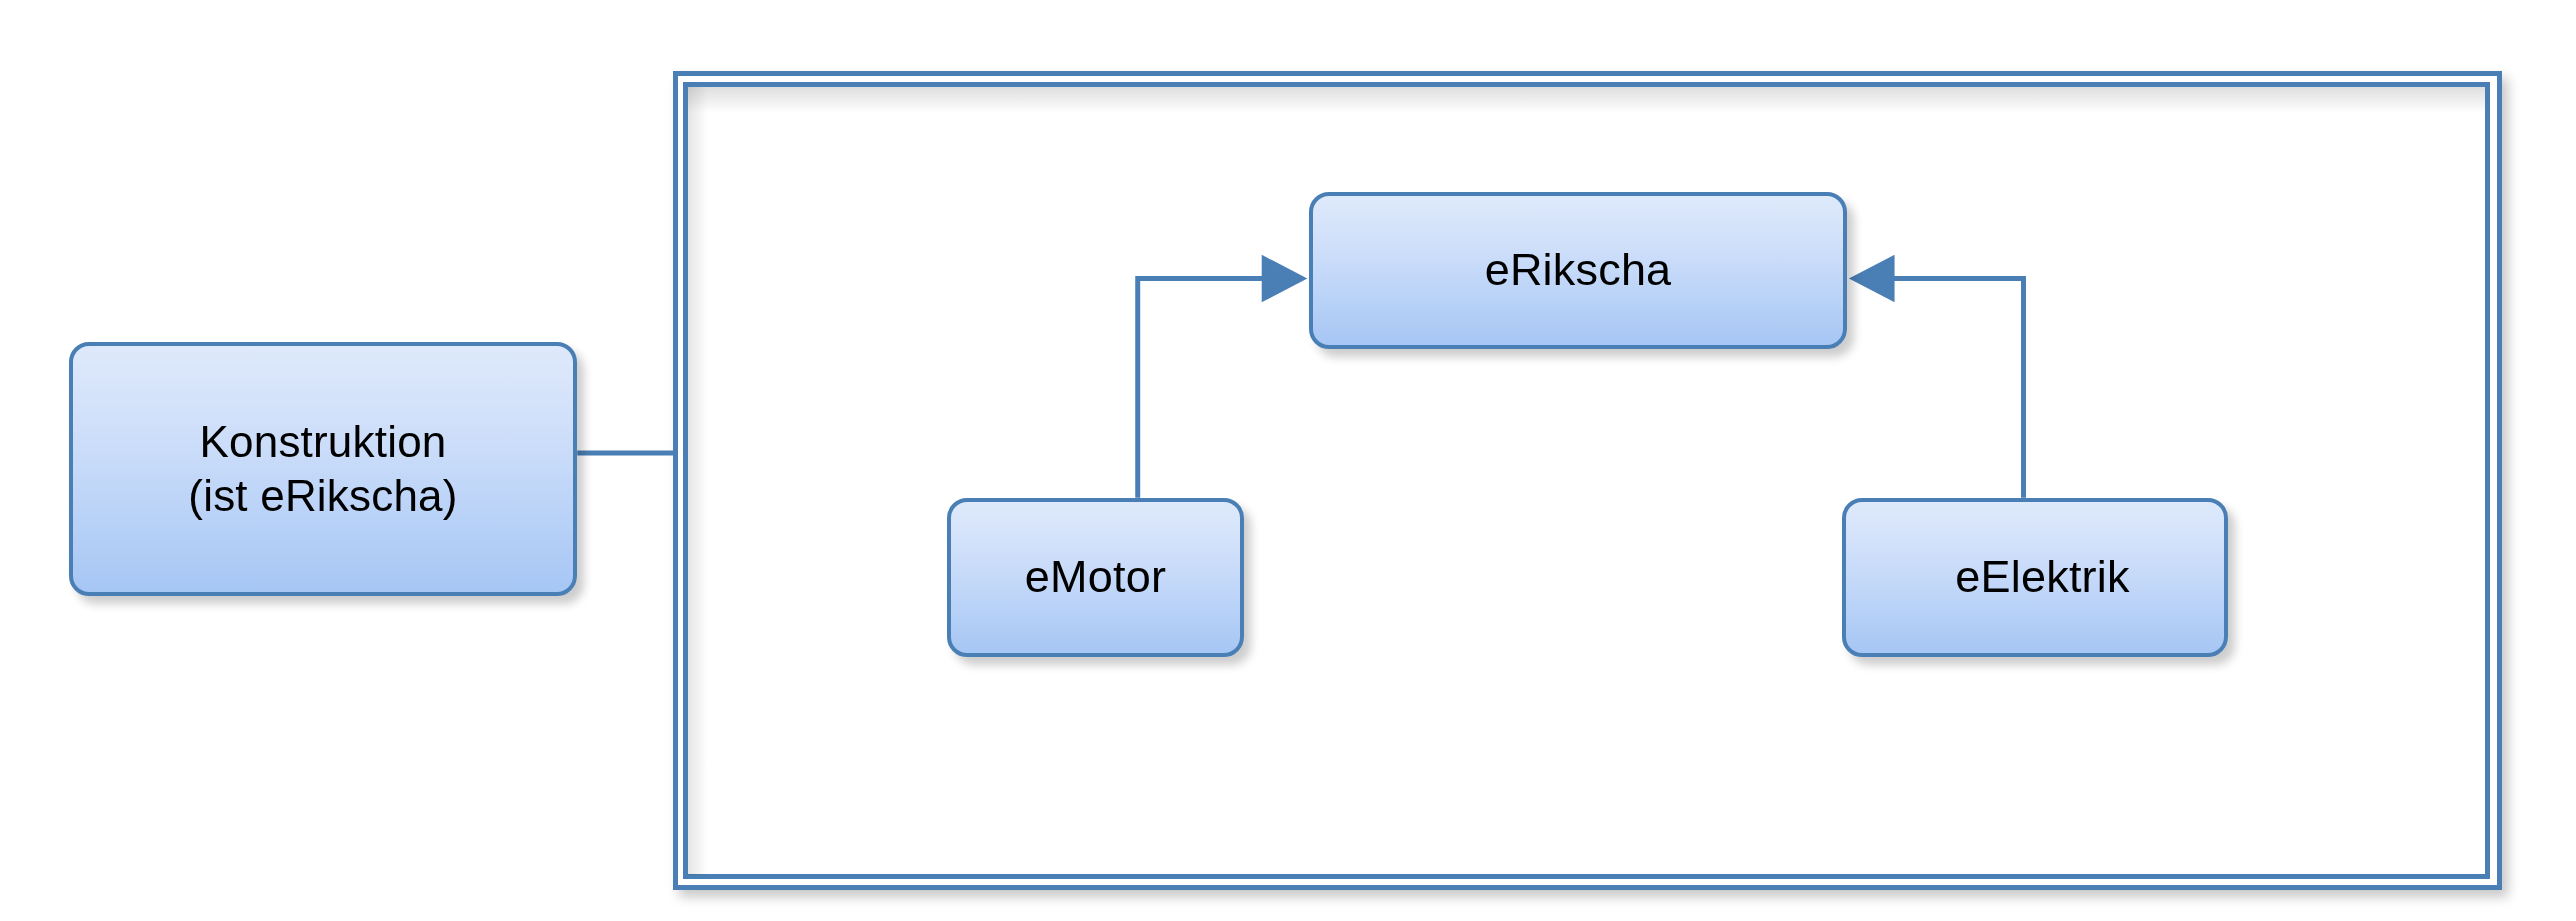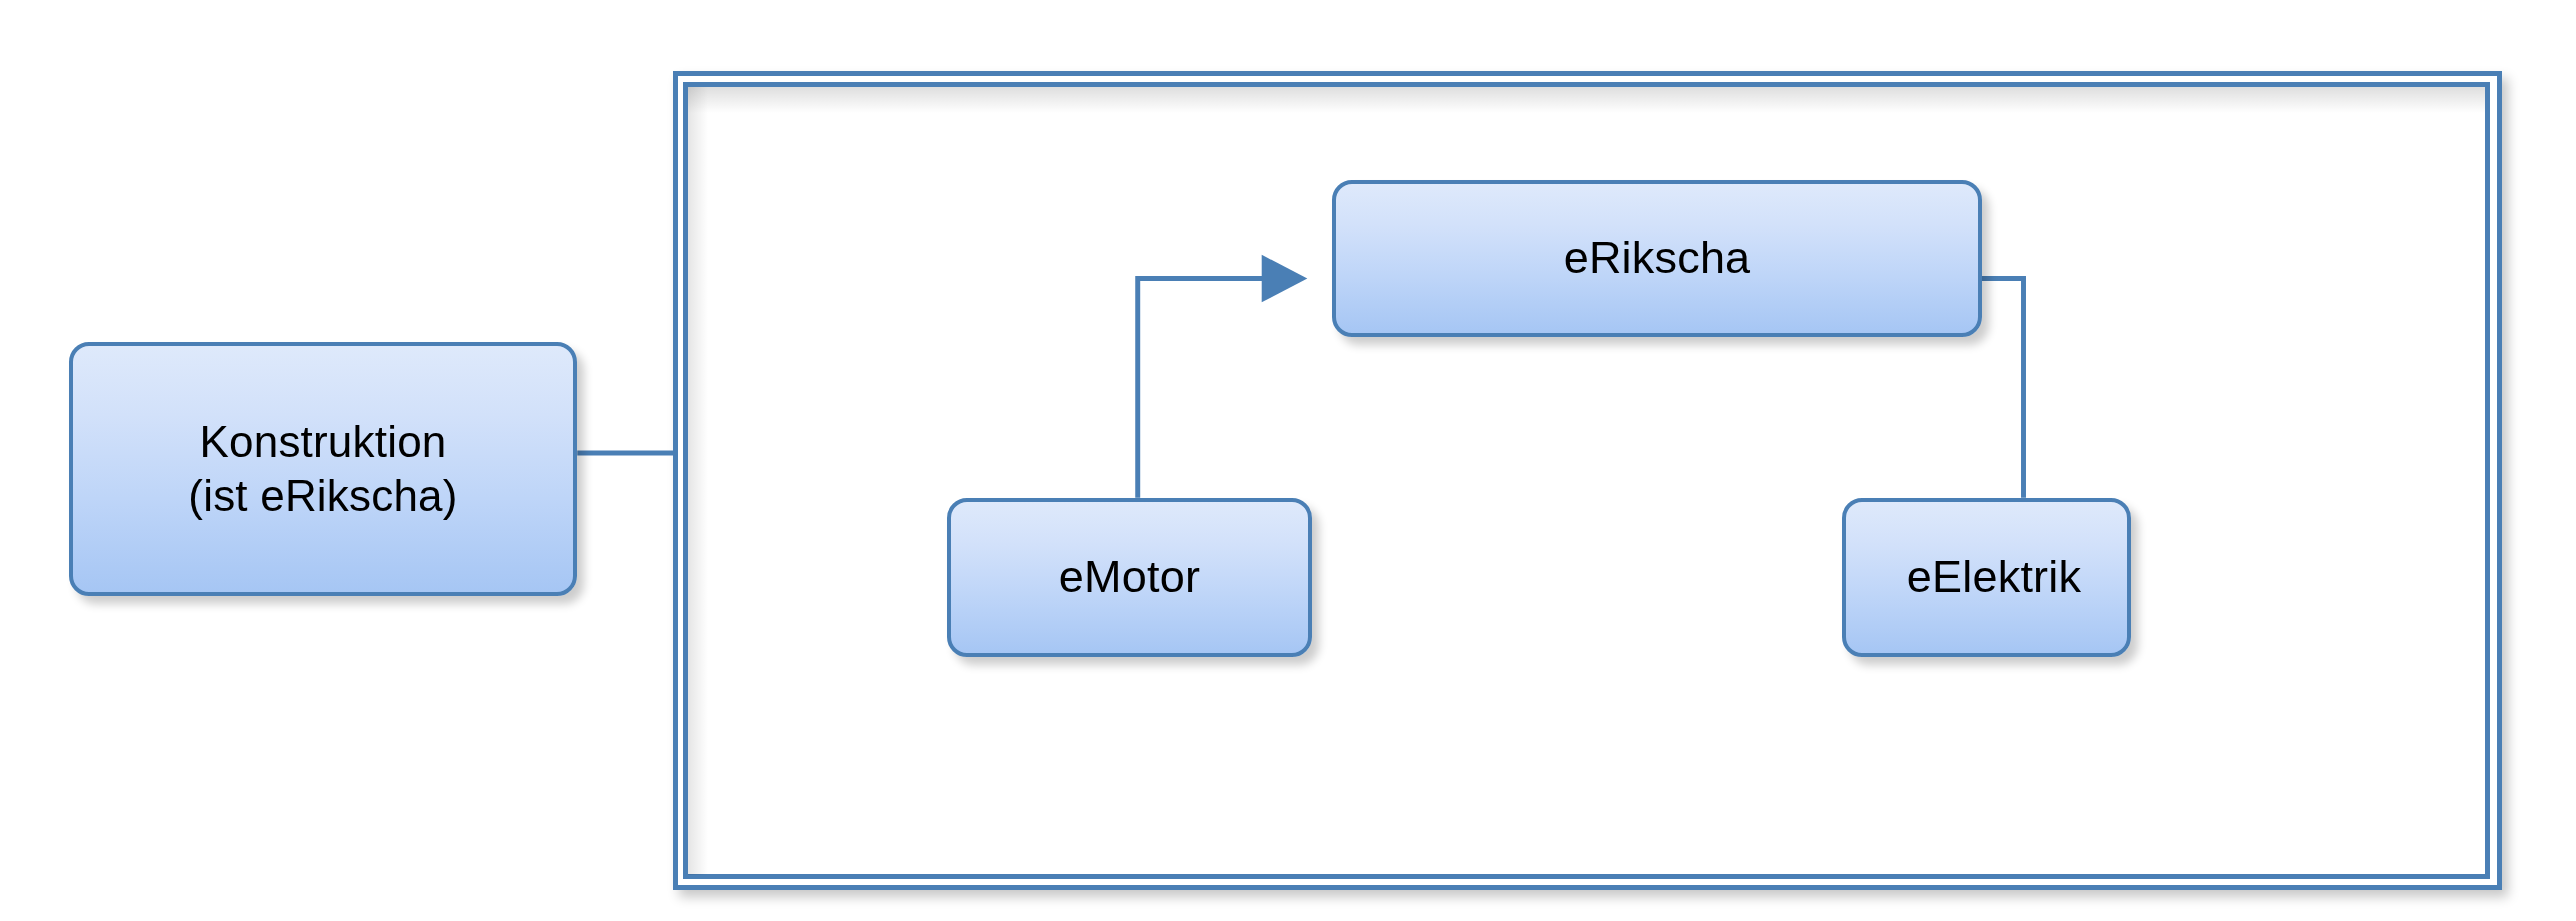--- a/index.html
+++ b/index.html
@@ -70,27 +70,27 @@
     text-align: center;
     white-space: pre-line;
     letter-spacing: 0.2px;
   }
 
   #node-konstruktion {
     left: 69px;  top: 342px;  width: 508px;  height: 254px;
     font-size: 44px;
   }
   #node-erikscha {
-    left: 1309px; top: 180px; width: 650px; height: 157px; margin-left: 23px;
+    left: 1309px; top: 192px; width: 538px; height: 157px;
   }
   #node-emotor {
-    left: 947px;  top: 498px; width: 365px; height: 159px;
+    left: 947px;  top: 498px; width: 297px; height: 159px;
   }
   #node-eelektrik {
-    left: 1842px; top: 498px; width: 289px; height: 159px; padding-left: 15px;
+    left: 1842px; top: 498px; width: 386px; height: 159px; padding-left: 15px;
   }
 
   
   .conn-svg {
     position: absolute;
     left: 0; top: 0;
     width: 2576px;
     height: 921px;
     overflow: visible;
     pointer-events: none;

